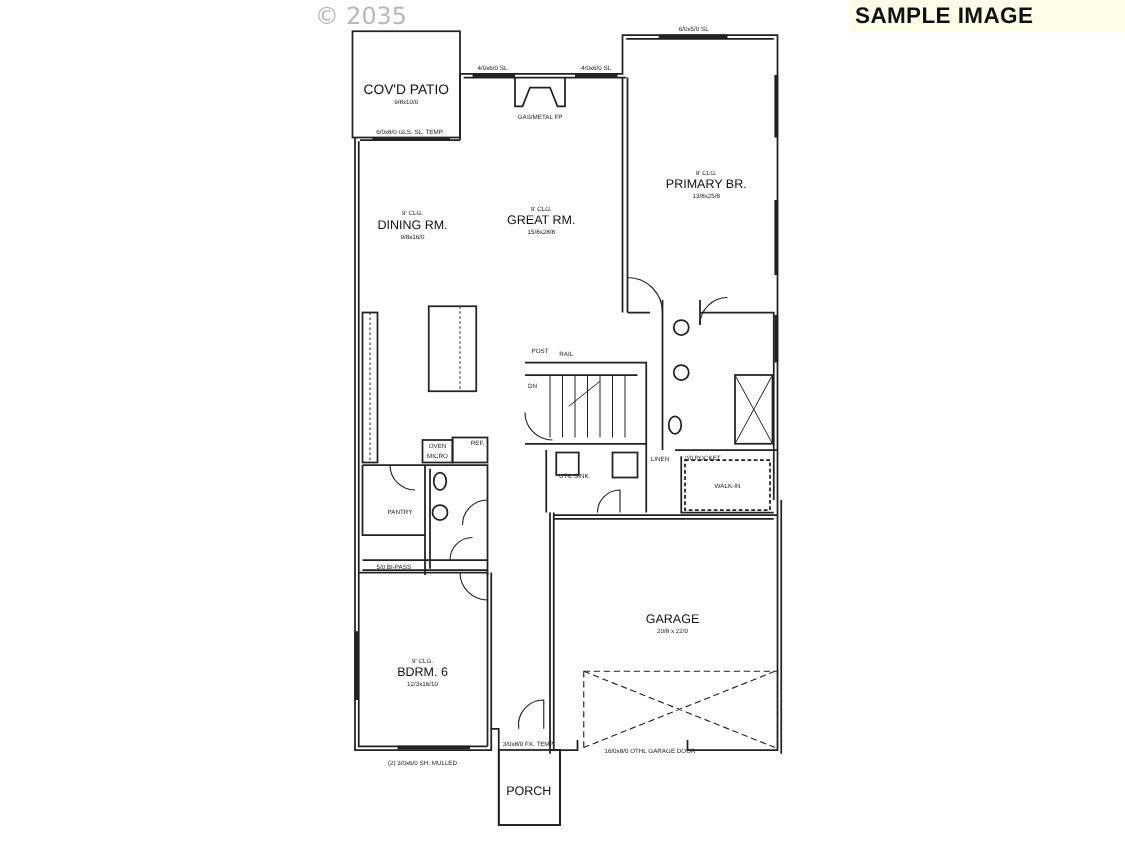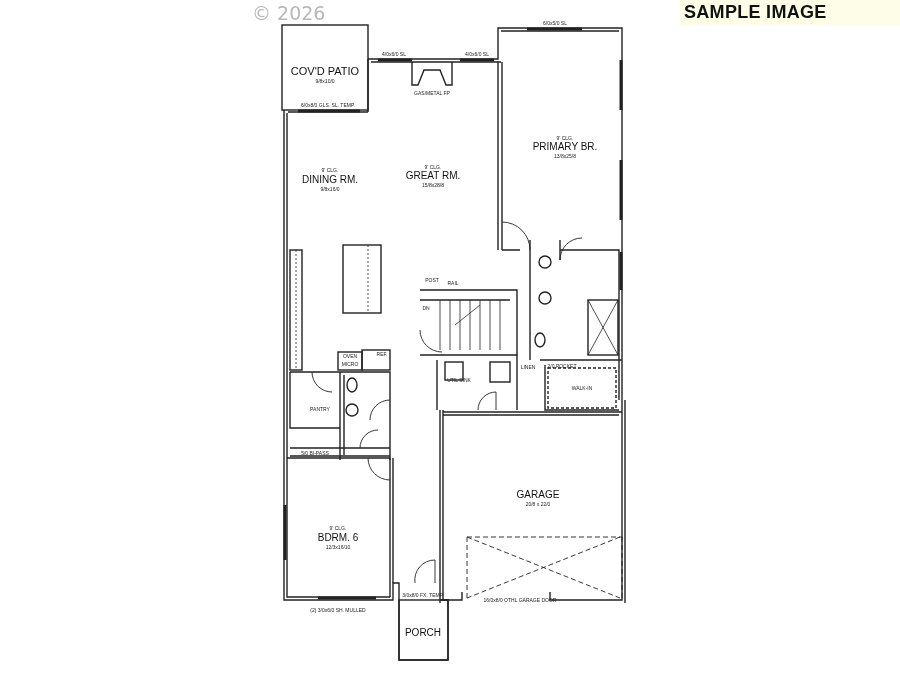--- a/index.html
+++ b/index.html
@@ -7,21 +7,21 @@
   .badge { position:absolute; left:680px; top:0; width:260px; height:26px; background:#fdfde8; }
   .badge span { position:absolute; left:4px; top:2px; font-weight:bold; font-size:18px; color:#111; letter-spacing:0.3px; }
   .copyright { position:absolute; left:252px; top:2px; font-size:19px; color:#b8b8b8; font-family:"DejaVu Sans", sans-serif; }
   svg { position:absolute; left:0; top:0; }
   .lbl { font-family:"Liberation Sans", sans-serif; fill:#111; }
   .sm { font-family:"Liberation Sans", sans-serif; fill:#222; font-size:5px; }
 </style>
 </head>
 <body>
 
-<div class="copyright">© 2026</div>
+<div class="copyright">© 2035</div>
 <div class="badge">
   <span>SAMPLE IMAGE</span>
 </div>
 
 <svg width="900" height="675" viewBox="0 0 900 675">
   <g fill="none" stroke="#222" stroke-width="1.4">
 
     <rect x="282" y="25" width="86" height="85"></rect>
 
     <path d="M284 110 L284 600 L393 600 L393 583 L399 583 L399 660 L448 660 L448 600 L440 600"></path>

